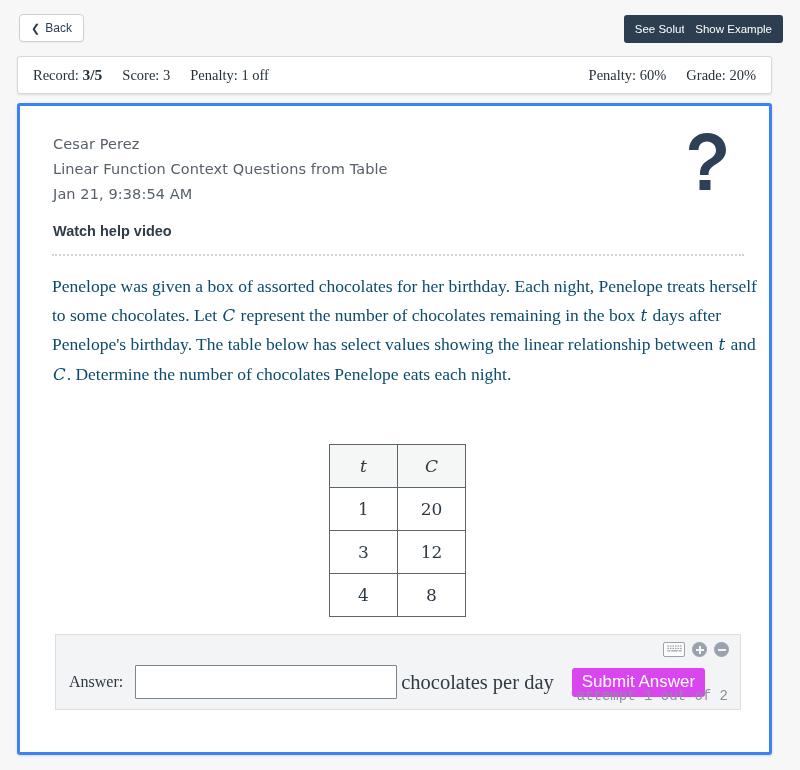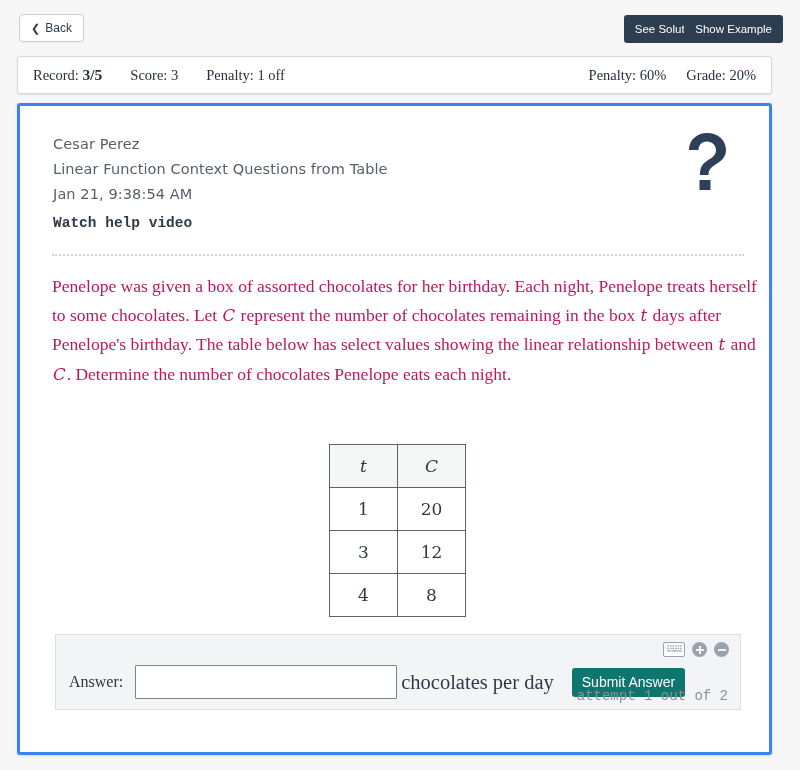--- a/index.html
+++ b/index.html
@@ -76,21 +76,21 @@
     background: #ffffff;
     border: 1px solid #d8d8d8;
     border-radius: 3px;
     box-shadow: 0 1px 2px rgba(0,0,0,0.10);
     display: flex;
     align-items: center;
     padding: 0 15px;
     font-size: 14.5px;
     color: #26303a;
   }
-  #status-left { display: flex; align-items: baseline; gap: 28px; text-align: center; }
+  #status-left { display: flex; align-items: baseline; gap: 20px; text-align: center; }
   #status-right {
     margin-left: auto;
     display: flex;
     align-items: baseline;
     gap: 20px;
   }
   .stat { white-space: nowrap; }
   .stat .lbl { font-weight: 400; }
   .stat .val { font-weight: 400; }
   .stat.record .val { font-weight: 700; font-size: 15.5px; }
@@ -115,26 +115,26 @@
     width: 620px;
   }
   .meta-line {
     font-family: "DejaVu Sans", sans-serif;
     font-size: 14.5px;
     color: #57606a;
     line-height: 25px;
     letter-spacing: 0.1px;
   }
   #help-video-link {
-    font-family: Liberation Mono, monospace;
+    font-family: Liberation Sans, sans-serif;
     font-size: 14.5px;
     color: #2f3b47;
     font-weight: 700;
     line-height: 25px;
-    margin-top: 4px;
+    margin-top: 12px;
     cursor: pointer;
     display: inline-block;
     text-align: right;
   }
   #question-mark-icon {
     position: absolute;
     right: 36px; top: 25px;
     width: 52px;
     height: 60px;
   }
@@ -148,21 +148,21 @@
   }
 
   
   #problem-text {
     position: absolute;
     left: 32px; top: 166px;
     width: 712px;
     font-family: "Liberation Serif", serif;
     font-size: 17.5px;
     line-height: 28.5px;
-    color: #be185d;
+    color: #0c4a6e;
   }
   .mathvar {
     font-family: "DejaVu Serif", serif;
     font-style: italic;
     font-size: 16.5px;
     padding: 0 1px;
   }
 
   
   #data-table-wrap {
@@ -269,26 +269,26 @@
     font-family: "Liberation Serif", serif;
     font-size: 20.5px;
     color: #2f3a46;
     margin-left: 4px;
     white-space: nowrap;
   }
   #submit-answer-button {
     margin-left: 18px;
     height: 29px;
     padding: 0 10px;
-    background: #0f766e;
+    background: #d946ef;
     color: #ffffff;
     border: none;
     border-radius: 3px;
     font-family: "Liberation Sans", sans-serif;
-    font-size: 14px;
+    font-size: 17px;
     cursor: pointer;
     white-space: nowrap;
   }
   #attempt-text {
     position: absolute;
     right: 12px;
     bottom: 5px;
     font-family: Liberation Mono, monospace;
     font-size: 14px;
     color: #8a9199;

